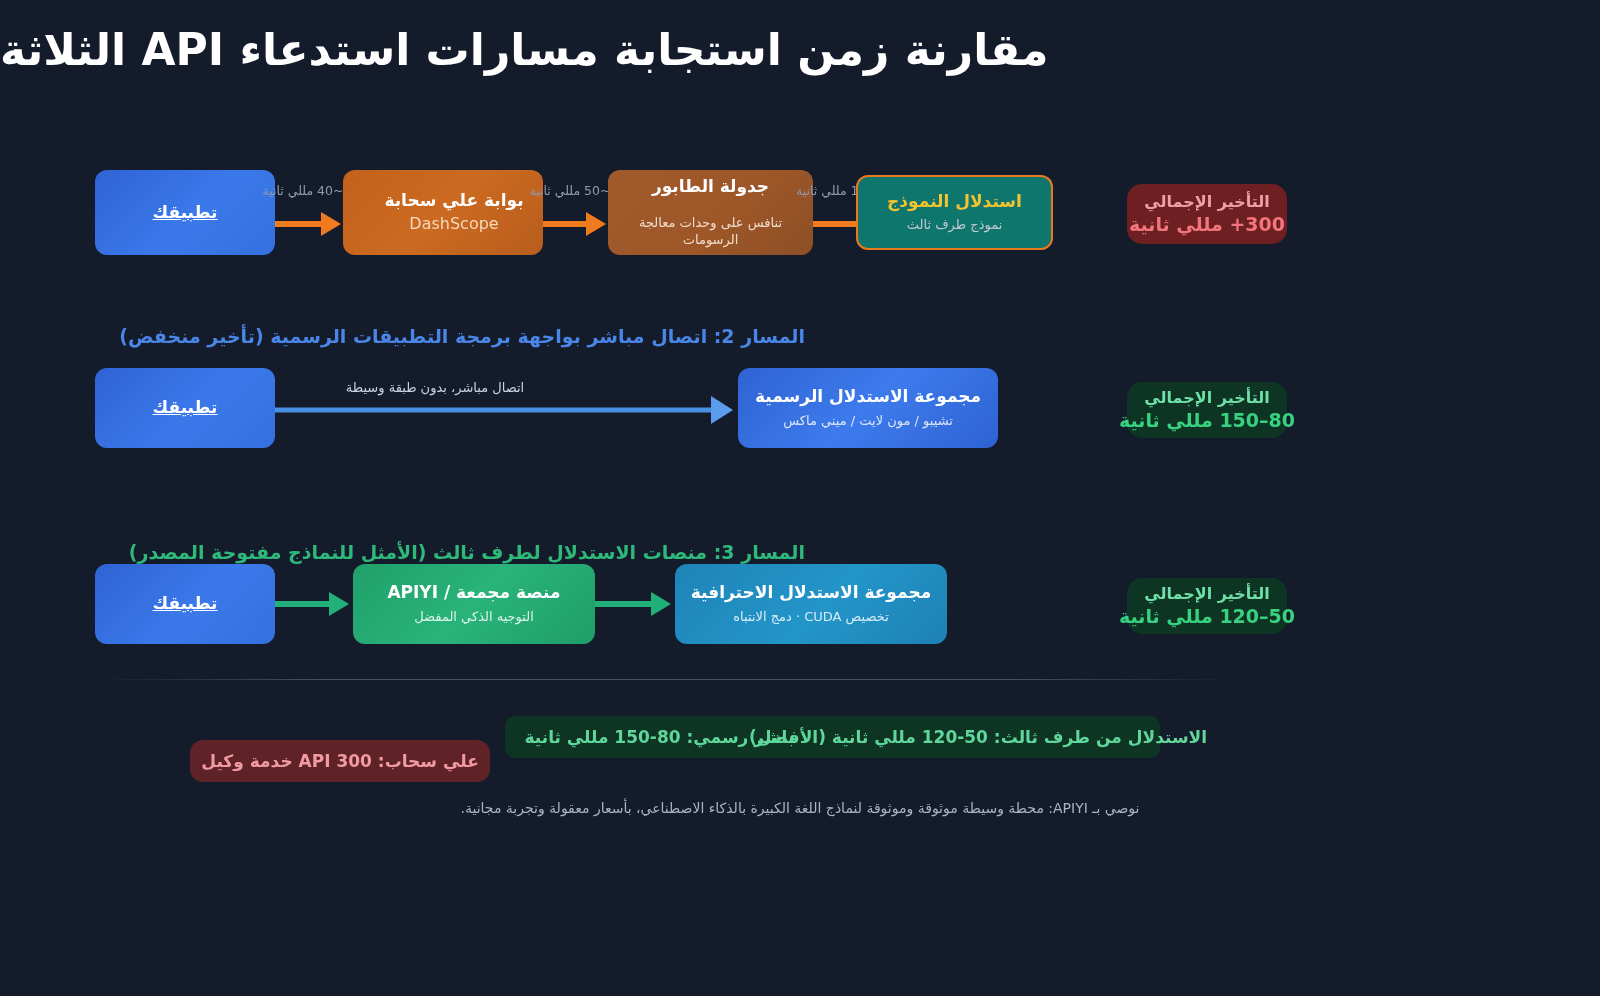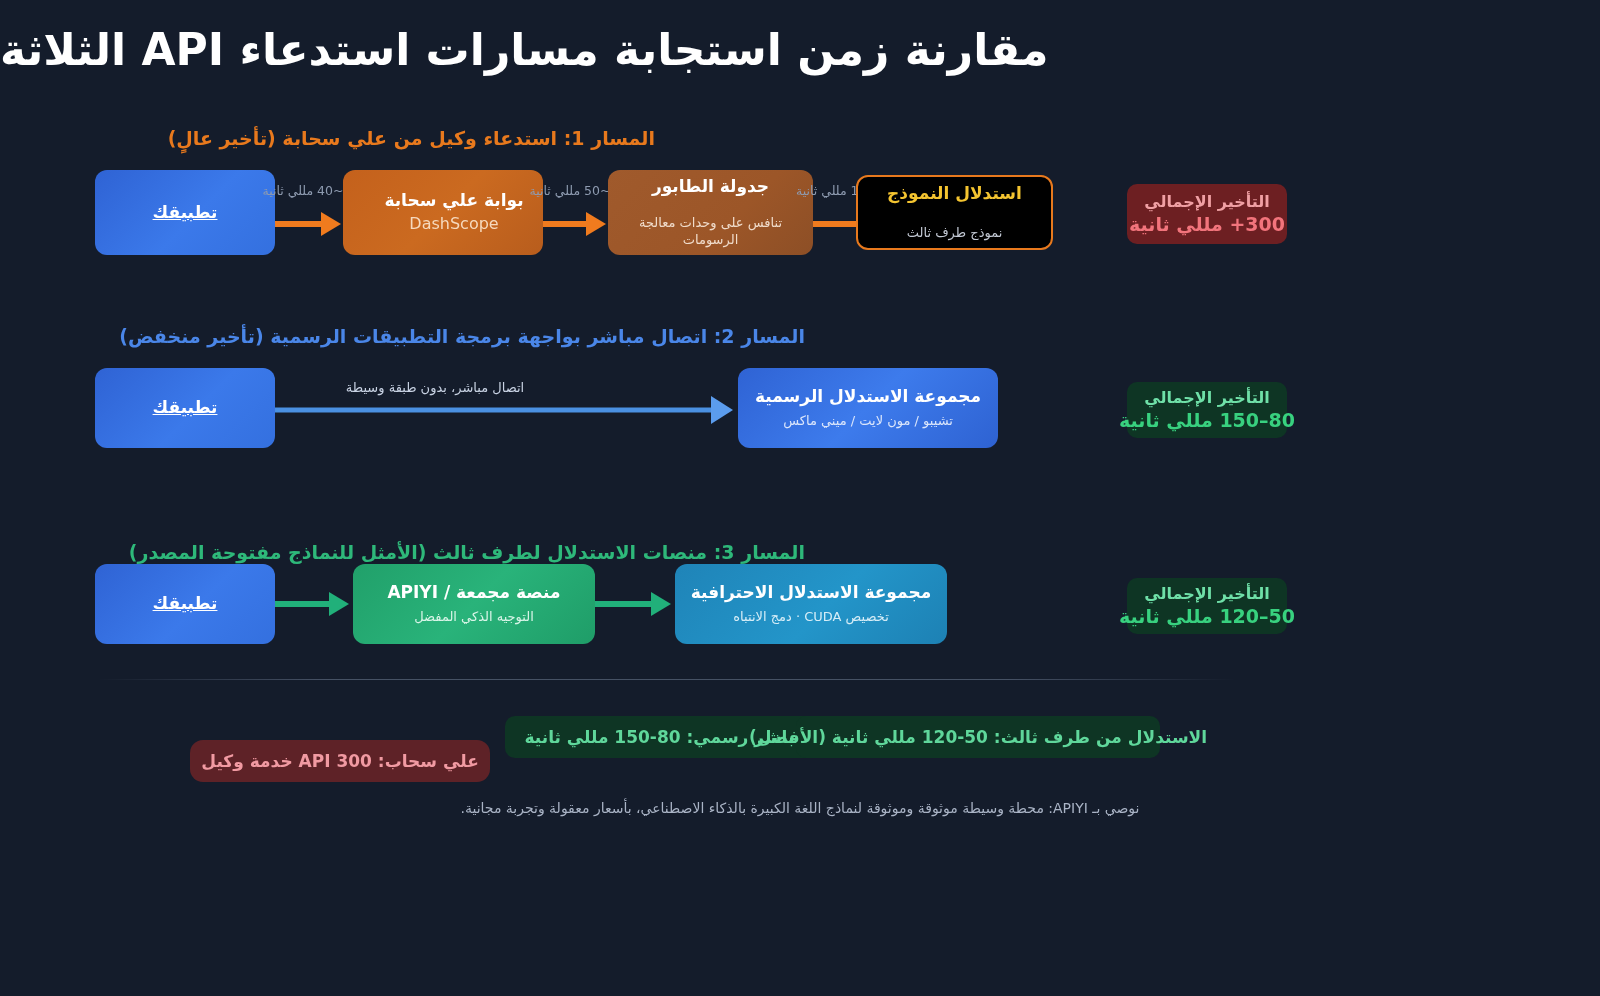--- a/index.html
+++ b/index.html
@@ -62,23 +62,22 @@
   .node-gateway .n-title { color:#ffffff; }
   .node-gateway .n-sub { color:#f6d9bd; font-size:16px; margin-top:3px; }
 
   .node-queue {
     background:linear-gradient(135deg,#a05a2c 0%,#9c5628 60%,#8d4f26 100%);
   }
   .node-queue .n-title { color:#ffffff; }
   .node-queue .n-sub { color:#f0dccb; }
 
   .node-infer {
-    background:#000000;
+    background:#0f766e;
     border:2px solid #e8791d;
-    justify-content:space-between;
   }
   .node-infer .n-title { color:#f4c430; }
   .node-infer .n-sub { color:#c3c9d4; }
 
   .node-official {
     background:linear-gradient(135deg,#2f63d4 0%,#3d7bec 50%,#2e62d2 100%);
   }
   .node-official .n-title { color:#ffffff; }
   .node-official .n-sub { color:#dbe6fb; }
 
@@ -118,21 +117,21 @@
   }
   .arrow-label-blue {
     position:absolute;
     font-size:13px; color:#c9d3e4;
     direction:rtl; white-space:nowrap;
   }
 
   
   .badge {
     position:absolute;
-    border-radius:10px;
+    border-radius:15px;
     display:flex; flex-direction:column;
     align-items:center; justify-content:center;
     direction:rtl; text-align:center;
   }
   .badge .b-title { font-size:16px; font-weight:bold; line-height:1.2; }
   .badge .b-value {
     font-size:19px; font-weight:bold; line-height:1.2;
     margin-top:2px; white-space:nowrap;
     letter-spacing:2px;
   }
@@ -169,21 +168,20 @@
     direction:rtl;
   }
 </style>
 </head>
 <body>
 
 <div class="canvas">
 
   <div class="title">مقارنة زمن استجابة مسارات استدعاء API الثلاثة</div>
 
-  <div class="path-header ph1" style="top:127px; right:945px; width:640px;">المسار 1: استدعاء وكيل من علي سحابة (تأخير عالٍ)</div>
 
   <div class="node node-app" style="top:170px; right:1325px; width:180px; height:85px;">
     <div class="n-title">تطبيقك</div>
   </div>
 
   <div class="arrow arrow-orange" style="top:212px; right:1257px; width:68px; height:24px;">
     <div class="shaft" style="width:50px;"></div>
     <div class="head" style="left:46px;"></div>
   </div>
   <div class="arrow-label" style="top:183px; right:1212px; width:170px;">~40 مللي ثانية</div>

